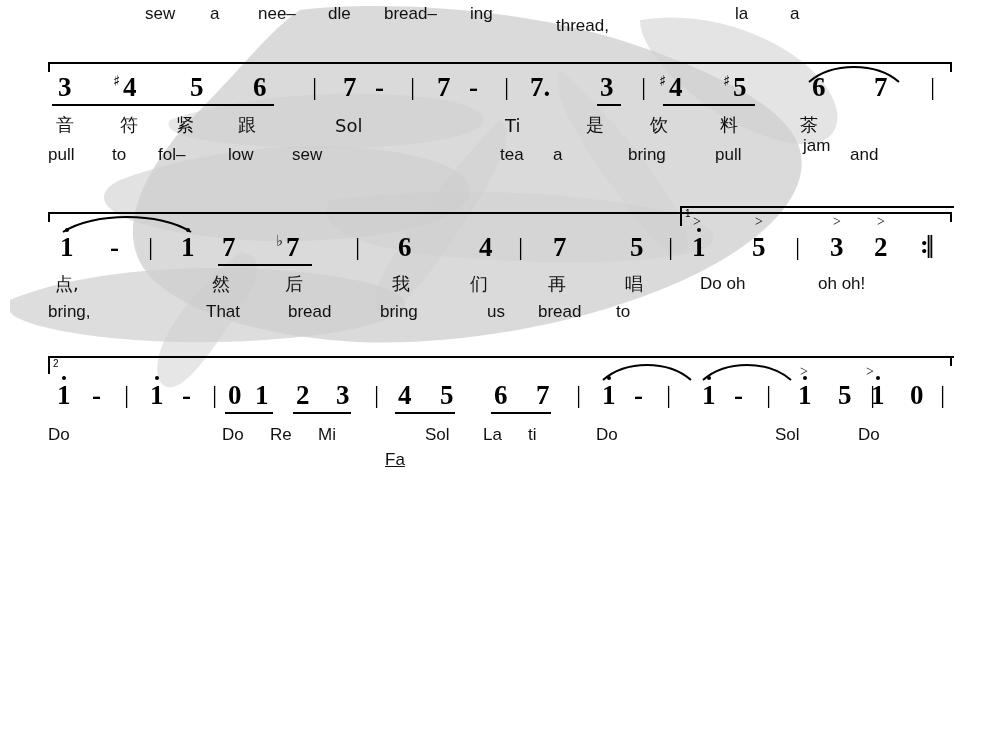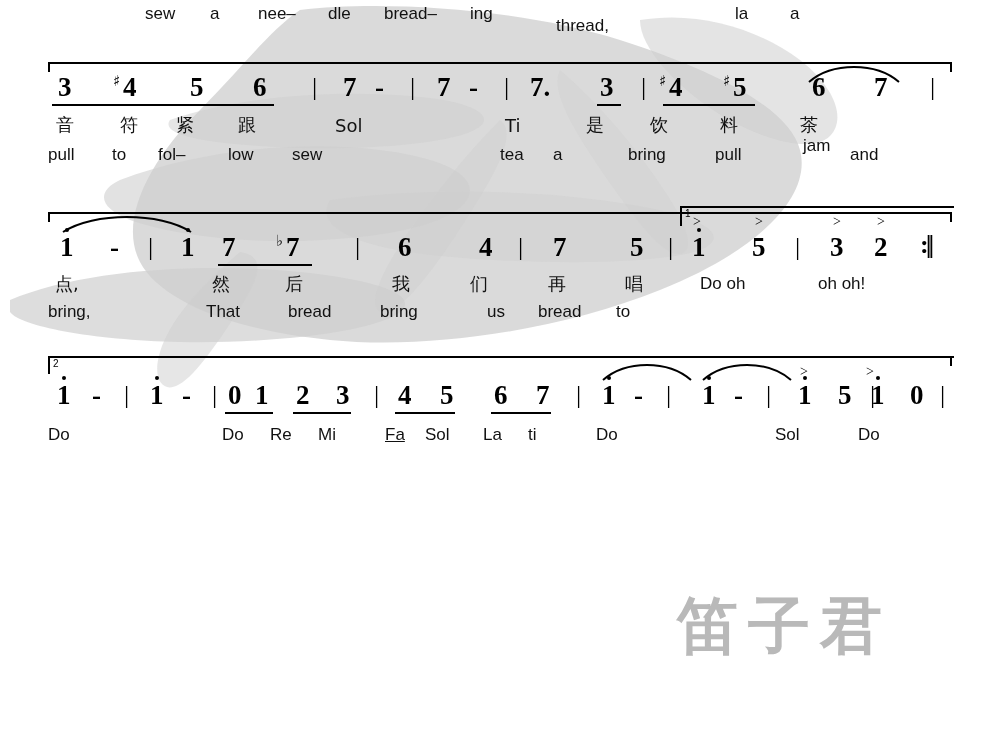--- a/index.html
+++ b/index.html
@@ -273,23 +273,22 @@
   <div class="t bar" style="left:870px;top:380px;">|</div>
   <div class="dot" style="left:876px;top:376px;"></div>
   <div class="t num" style="left:871px;top:380px;">1</div>
   <div class="t num" style="left:910px;top:380px;">0</div>
   <div class="t bar" style="left:940px;top:380px;">|</div>
 
   <div class="t lyr" style="left:48px;top:425px;">Do</div>
   <div class="t lyr" style="left:222px;top:425px;">Do</div>
   <div class="t lyr" style="left:270px;top:425px;">Re</div>
   <div class="t lyr" style="left:318px;top:425px;">Mi</div>
-  <div class="t lyr" style="left:385px;top:425px;text-decoration:underline;">Fa</div>
+  <div class="t lyr" style="left:385px;top:450px;text-decoration:underline;">Fa</div>
   <div class="t lyr" style="left:425px;top:425px;">Sol</div>
   <div class="t lyr" style="left:483px;top:425px;">La</div>
   <div class="t lyr" style="left:528px;top:425px;">ti</div>
   <div class="t lyr" style="left:596px;top:425px;">Do</div>
   <div class="t lyr" style="left:775px;top:425px;">Sol</div>
   <div class="t lyr" style="left:858px;top:425px;">Do</div>
 
-  <div class="t wm wm-cn" style="left:676px;top:584px;">笛子君</div>
 
 </div>
 
 </body></html>

